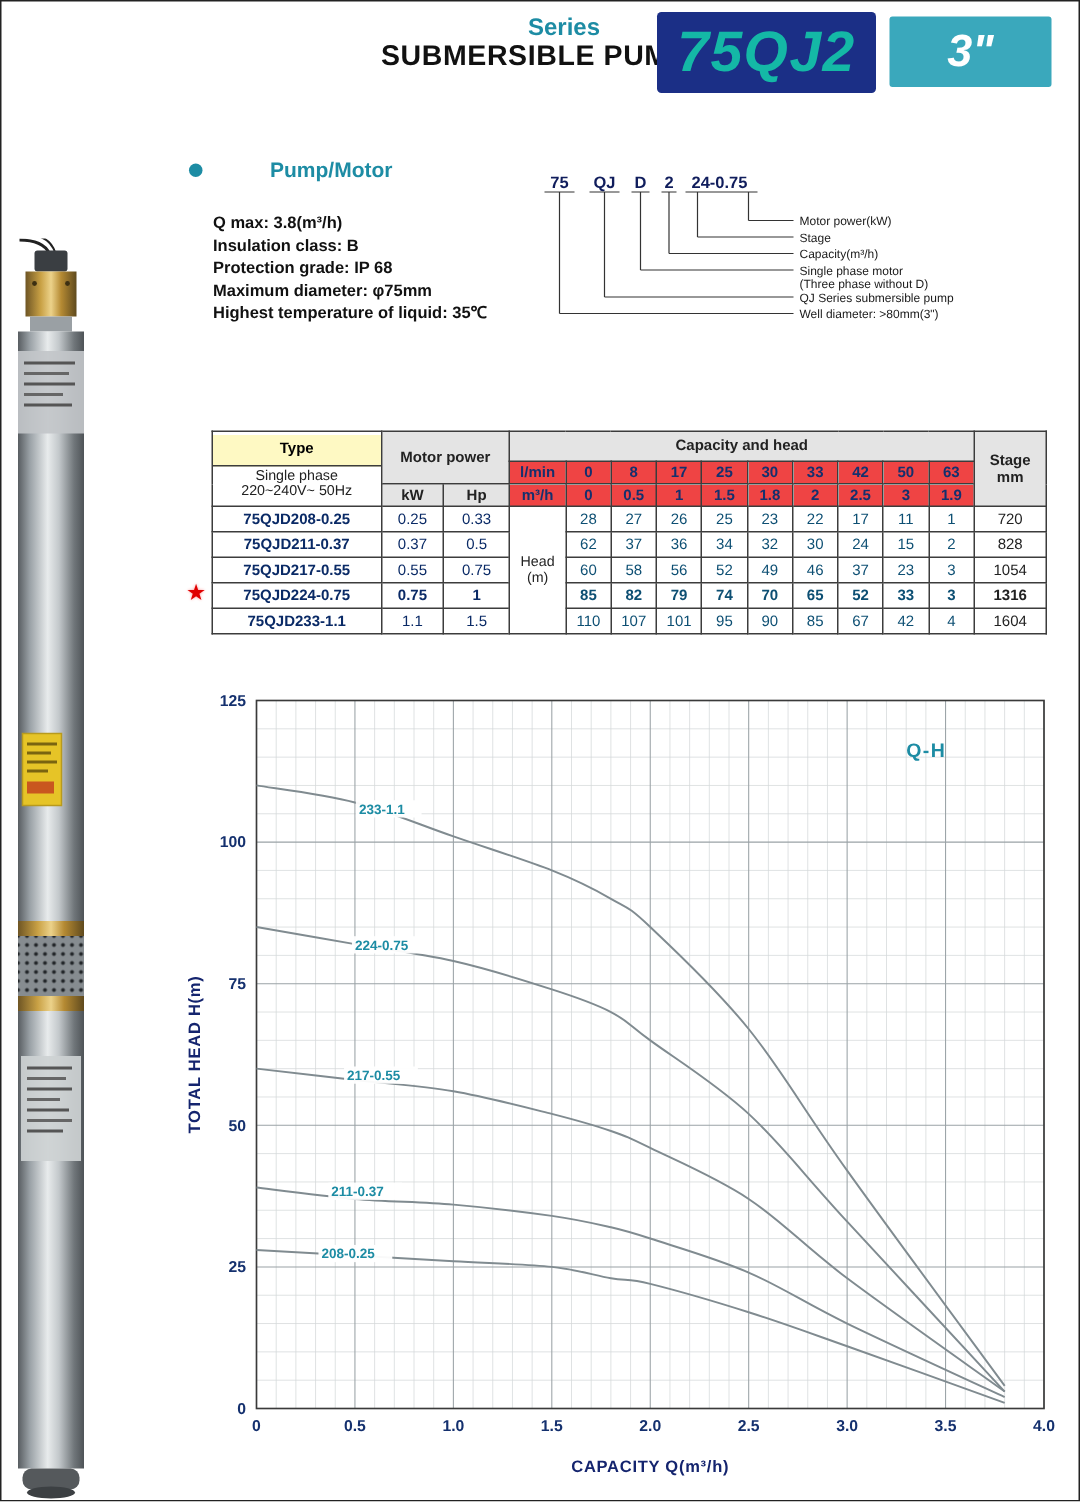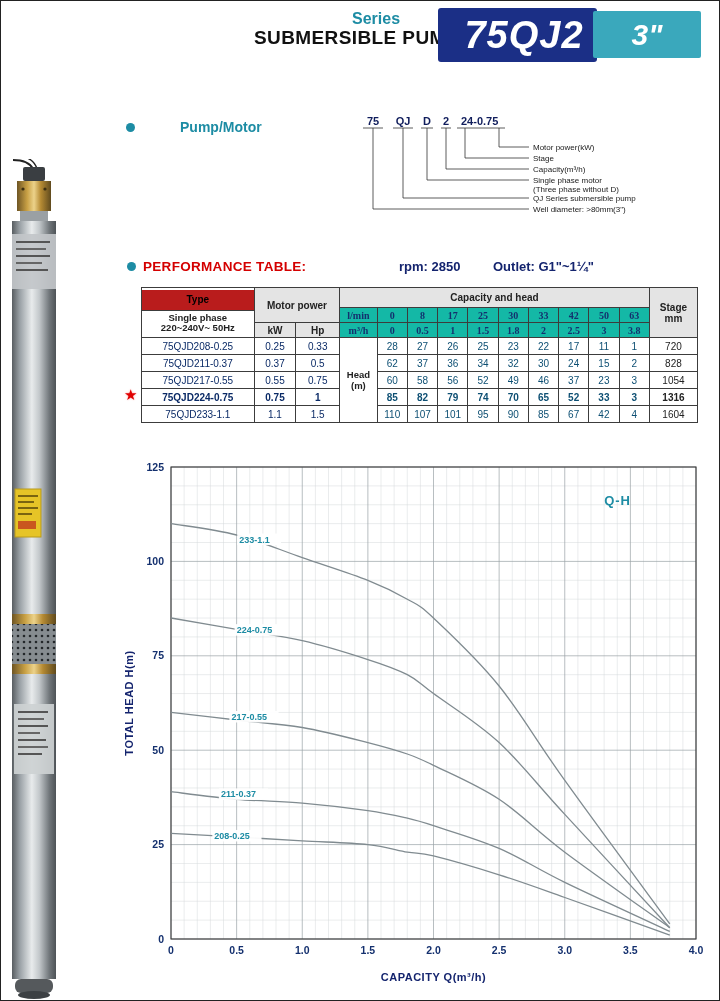--- a/index.html
+++ b/index.html
@@ -4,30 +4,30 @@
 <style>
   html,body{margin:0;padding:0;background:#fff;}
   .page{position:relative;width:720px;height:1001px;background:#fff;border:1px solid #222;
         box-sizing:border-box;font-family:"Liberation Sans",sans-serif;overflow:hidden;}
 
   
   .hdr-titles{position:absolute;left:253px;top:10px;line-height:1.05;}
   .hdr-series{font-size:16px;font-weight:bold;color:#1d8ca4;margin-left:98px;}
   .hdr-main{font-size:19px;font-weight:bold;color:#111;letter-spacing:.4px;}
   .model-box{position:absolute;left:437px;top:7px;width:146px;height:54px;background:#1b2f86;
-             border-radius:3px;color:#ffffff;font-size:38px;font-weight:bold;font-style:italic;
-             display:flex;align-items:center;justify-content:center;letter-spacing:1px;padding-left:13px;}
+             border-radius:3px;color:#14b8a6;font-size:38px;font-weight:bold;font-style:italic;
+             display:flex;align-items:center;justify-content:center;letter-spacing:1px;}
   .size-box{position:absolute;left:592px;top:10px;width:108px;height:47px;background:#3aa8bc;
             border-radius:2px;color:#fff;font-size:30px;font-weight:bold;font-style:italic;
             display:flex;align-items:center;justify-content:center;}
 
   
   .sec-head{position:absolute;display:flex;align-items:center;gap:7px;}
   .dot{width:9px;height:9px;border-radius:50%;background:#1d8ca4;flex:0 0 auto;}
-  .pm-head{left:125px;top:118px;gap:45px;}
+  .pm-head{left:125px;top:104px;gap:45px;}
   .pm-title{font-size:14px;font-weight:bold;color:#1d8ca4;}
   .pm-specs{position:absolute;left:141px;top:141px;font-size:11px;font-weight:bold;color:#111;line-height:15px;}
 
   
   .nomen{position:absolute;left:352px;top:110px;}
   .nomen text.tok{font:bold 11px "Liberation Sans",sans-serif;fill:#101d5c;}
   .nomen text.lbl{font:8px "Liberation Sans",sans-serif;fill:#1a1a1a;}
   .nomen line{stroke:#333;stroke-width:.8;}
 
   
@@ -35,28 +35,28 @@
   .perf-title{position:absolute;left:126px;display:flex;align-items:center;gap:7px;}
   .perf-title span{font-size:13.5px;font-weight:bold;color:#d40000;letter-spacing:.3px;}
   .rpm{position:absolute;left:398px;font-size:13px;font-weight:bold;color:#14246e;}
   .outlet{position:absolute;left:492px;font-size:13px;font-weight:bold;color:#14246e;}
 
   
   .tbl-wrap{position:absolute;left:140px;top:286px;}
   table{border-collapse:collapse;table-layout:fixed;width:557px;font-size:10px;}
   td,th{border:1px solid #3c3c3c;text-align:center;padding:0;overflow:hidden;font-weight:normal;}
   .hcell{background:#e4e4e4;font-weight:bold;color:#222;}
-  .type-top{height:20px;line-height:20px;background:#b91c1c;font-weight:bold;border-bottom:1px solid #3c3c3c;}
-  .type-sub{font-size:9.5px;font-weight:bold;color:#222;padding:2px 4px;line-height:10px;}
-  .hval{background:#14b8a6;font-weight:bold;color:#14306e;font-family:Liberation Serif, serif;}
-  .model{font-weight:normal;color:#0a2a66;}
+  .type-top{height:20px;line-height:20px;background:#fef9c3;font-weight:bold;border-bottom:1px solid #3c3c3c;}
+  .type-sub{font-size:9.5px;font-weight:normal;color:#222;padding:2px 4px;line-height:10px;}
+  .hval{background:#ef4444;font-weight:bold;color:#14306e;}
+  .model{font-weight:bold;color:#0a2a66;}
   .pw{color:#0a2a66;}
   .val{color:#0d4f73;}
   .len{color:#222;}
-  .headlab{font-weight:bold;color:#222;font-size:9.5px;line-height:11px;}
+  .headlab{font-weight:normal;color:#222;font-size:9.5px;line-height:11px;}
   tr.hl td{font-weight:bold;}
   .star{position:absolute;left:-17px;top:99px;font-size:15px;color:#e00000;text-shadow:0 0 2px #ff9090;}
 
   
   .chart-wrap{position:absolute;left:118px;top:446px;width:592px;height:552px;}
 </style>
 </head>
 <body>
 
 <div class="page">
@@ -122,20 +122,27 @@
     <div class="hdr-series">Series</div>
     <div class="hdr-main">SUBMERSIBLE PUMPS</div>
   </div>
   <div class="model-box">75QJ2</div>
   <div class="size-box">3"</div>
 
   <div class="sec-head pm-head">
     <span class="dot"></span>
     <span class="pm-title">Pump/Motor</span>
   </div>
+  <div class="pm-specs">
+    <div>Q max: 3.8(m³/h)</div>
+    <div>Insulation class: B</div>
+    <div>Protection grade: IP 68</div>
+    <div>Maximum diameter: φ75mm</div>
+    <div>Highest temperature of liquid: 35℃</div>
+  </div>
 
   <svg class="nomen" width="362" height="125" viewBox="0 0 362 125">
     <text class="tok" x="20" y="14" text-anchor="middle">75</text>
     <text class="tok" x="50" y="14" text-anchor="middle">QJ</text>
     <text class="tok" x="74" y="14" text-anchor="middle">D</text>
     <text class="tok" x="93" y="14" text-anchor="middle">2</text>
     <text class="tok" x="108" y="14">24-0.75</text>
     <line x1="10" y1="17" x2="30" y2="17"></line>
       <line x1="40" y1="17" x2="60" y2="17"></line>
     <line x1="68" y1="17" x2="80" y2="17"></line>
@@ -155,28 +162,20 @@
       <line x1="20" y1="98" x2="176" y2="98"></line>
     <text class="lbl" x="180" y="39">Motor power(kW)</text>
     <text class="lbl" x="180" y="50">Stage</text>
     <text class="lbl" x="180" y="61">Capacity(m³/h)</text>
     <text class="lbl" x="180" y="72">Single phase motor</text>
     <text class="lbl" x="180" y="81">(Three phase without D)</text>
     <text class="lbl" x="180" y="90">QJ Series submersible pump</text>
     <text class="lbl" x="180" y="101">Well diameter: &gt;80mm(3")</text>
   </svg>
 
-  <div class="perf-row">
-    <div class="perf-title">
-      <span class="dot"></span>
-      <span>PERFORMANCE TABLE:</span>
-    </div>
-    <span class="rpm">rpm: 2850</span>
-    <span class="outlet">Outlet: G1"~1¼"</span>
-  </div>
 
   <div class="tbl-wrap">
     <div class="star">★</div>
     <table>
       <colgroup>
         <col style="width:108px">
           <col style="width:40px">
           <col style="width:42px">
           <col style="width:36px">
         <col style="width:29px">
@@ -217,21 +216,21 @@
           <td class="hcell">Hp</td>
           <td class="hval">m³/h</td>
         <td class="hval">0</td>
             <td class="hval">0.5</td>
             <td class="hval">1</td>
             <td class="hval">1.5</td>
             <td class="hval">1.8</td>
             <td class="hval">2</td>
             <td class="hval">2.5</td>
             <td class="hval">3</td>
-            <td class="hval">3.8</td>
+            <td class="hval">1.9</td>
           </tr>
       </tbody>
       <tbody id="perf-body">
           <tr style="height: 17px;">
             <td class="model">75QJD208-0.25</td>
             <td class="pw">0.25</td>
             <td class="pw">0.33</td>
             <td class="headlab" rowspan="5">Head (m)</td>
             <td class="val">28</td>
             <td class="val">27</td>

